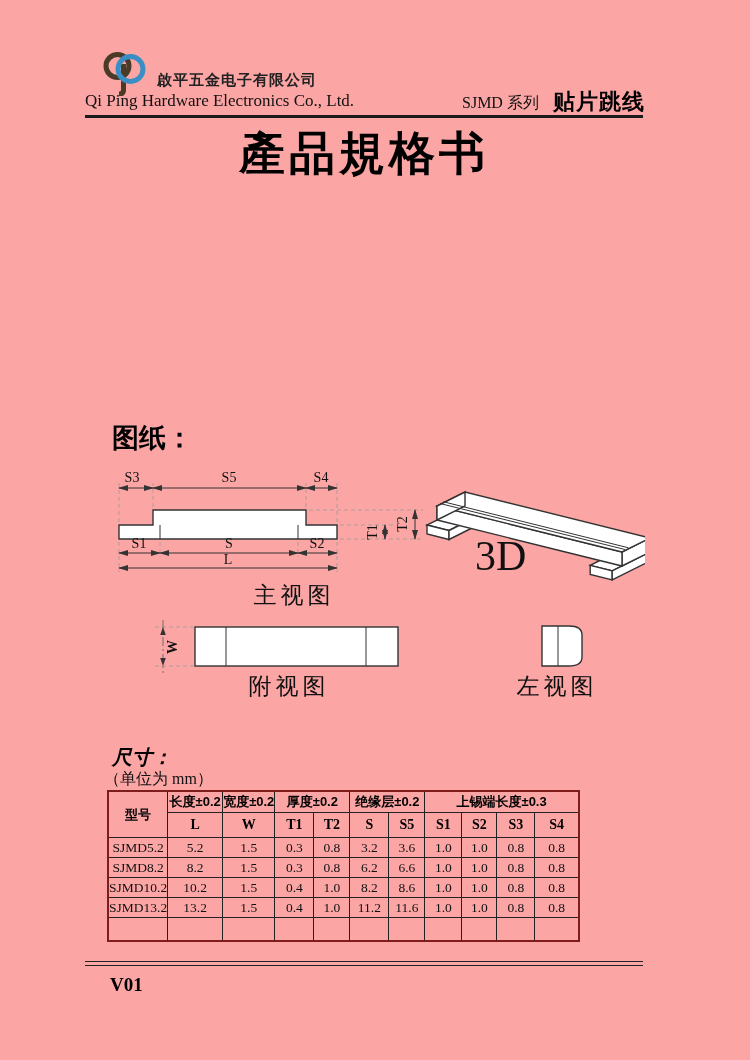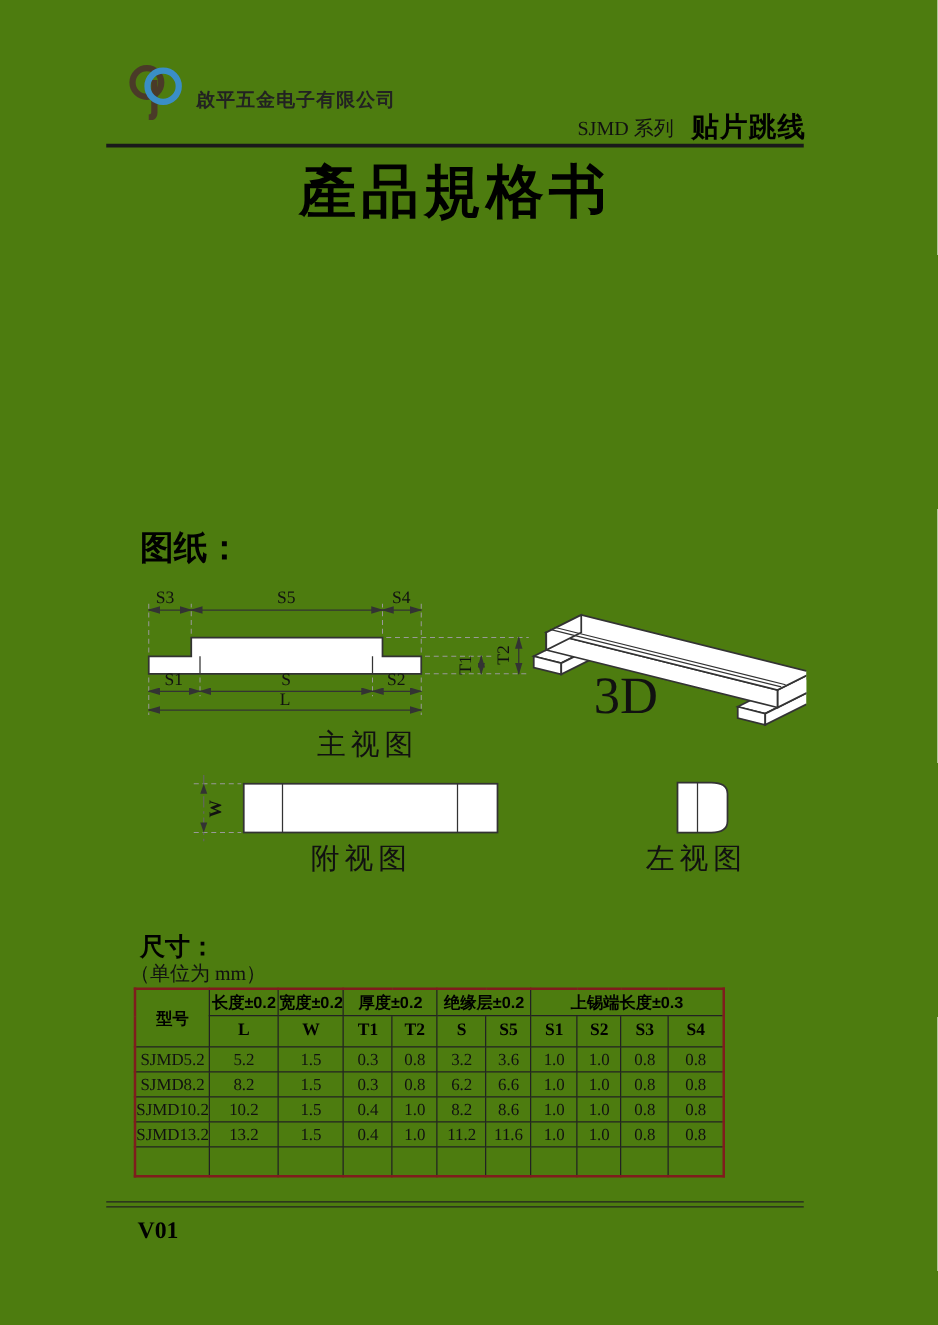--- a/index.html
+++ b/index.html
@@ -1,37 +1,37 @@
 <!DOCTYPE html>
 <html><head>
 <meta charset="utf-8">
 <style>
   html,body{margin:0;padding:0;background:#ffffff;}
-  .page{position:relative;width:750px;height:1060px;background:#4d7c0f;overflow:hidden;
+  .page{position:relative;width:750px;height:1060px;background:#fca5a5;overflow:hidden;
         font-family:"Liberation Serif",serif;color:#111;}
   
   .logo{position:absolute;left:99px;top:46px;width:52px;height:50px;}
   .company-cn{position:absolute;left:157px;top:71px;font-size:15px;font-weight:bold;
               font-family:"Liberation Sans",sans-serif;color:#222;letter-spacing:1px;}
   .company-en{position:absolute;left:85px;top:91px;font-size:17px;font-family:"Liberation Serif",serif;color:#111;}
   .series{position:absolute;left:462px;top:93px;font-size:16px;font-family:"Liberation Serif",serif;color:#111;}
   .product{position:absolute;left:553px;top:87px;font-size:22px;font-weight:bold;
            font-family:"Liberation Sans",sans-serif;color:#000;letter-spacing:1px;}
   .header-rule{position:absolute;left:85px;top:115px;width:558px;height:3px;background:#1a1a1a;}
   
   .doc-title{position:absolute;left:85px;top:123px;width:558px;text-align:center;
              font-size:46px;font-weight:bold;font-family:"Liberation Sans",sans-serif;
              color:#000;letter-spacing:4px;}
   .intro{position:absolute;left:101px;top:188px;width:540px;font-size:21.5px;line-height:39px;
          text-align:justify;text-indent:43px;color:#151515;}
   
   .sec-drawing{position:absolute;left:112px;top:420px;font-size:27px;font-weight:bold;
                font-family:"Liberation Sans",sans-serif;color:#000;}
   .sec-size{position:absolute;left:112px;top:744px;font-size:20px;font-weight:bold;
-            font-family:"Liberation Sans",sans-serif;color:#000;}
+            font-family:"Liberation Sans",sans-serif;color:#000;font-style:italic;}
   .unit-note{position:absolute;left:104px;top:769px;font-size:16px;color:#111;}
   
   .drawings{position:absolute;left:85px;top:468px;width:560px;height:242px;}
   .ol{fill:#fff;stroke:#333;stroke-width:1.4;}
   .ln{stroke:#333;stroke-width:1;}
   .ext{stroke:#999;stroke-width:0.8;stroke-dasharray:4 3;fill:none;}
   .dim{stroke:#333;stroke-width:1;}
   .cl{stroke:#666;stroke-width:0.9;stroke-dasharray:9 3 2 3;}
   .dtxt{font-family:"Liberation Serif",serif;font-size:14px;fill:#111;}
   .cap{font-family:"Liberation Serif",serif;font-size:23px;fill:#111;letter-spacing:4px;}
@@ -59,20 +59,21 @@
 <body>
 
 <div class="page">
 
   <svg class="logo" viewBox="0 0 52 50">
     <circle cx="18.5" cy="20" r="11.5" fill="none" stroke="#4a3a28" stroke-width="5"></circle>
     <path d="M24.5,18 V44 Q24.5,48 20,48" fill="none" stroke="#4a3a28" stroke-width="5"></path>
     <circle cx="31.5" cy="23" r="12.5" fill="none" stroke="#3a8ec6" stroke-width="5"></circle>
   </svg>
   <div class="company-cn">啟平五金电子有限公司</div>
+  <div class="company-en">Qi Ping Hardware Electronics Co., Ltd.</div>
   <div class="series">SJMD 系列</div>
   <div class="product">贴片跳线</div>
   <div class="header-rule"></div>
 
   <div class="doc-title">產品規格书</div>
 
   <div class="sec-drawing">图纸：</div>
 
   <svg class="drawings" viewBox="0 0 560 242">
     <defs>

